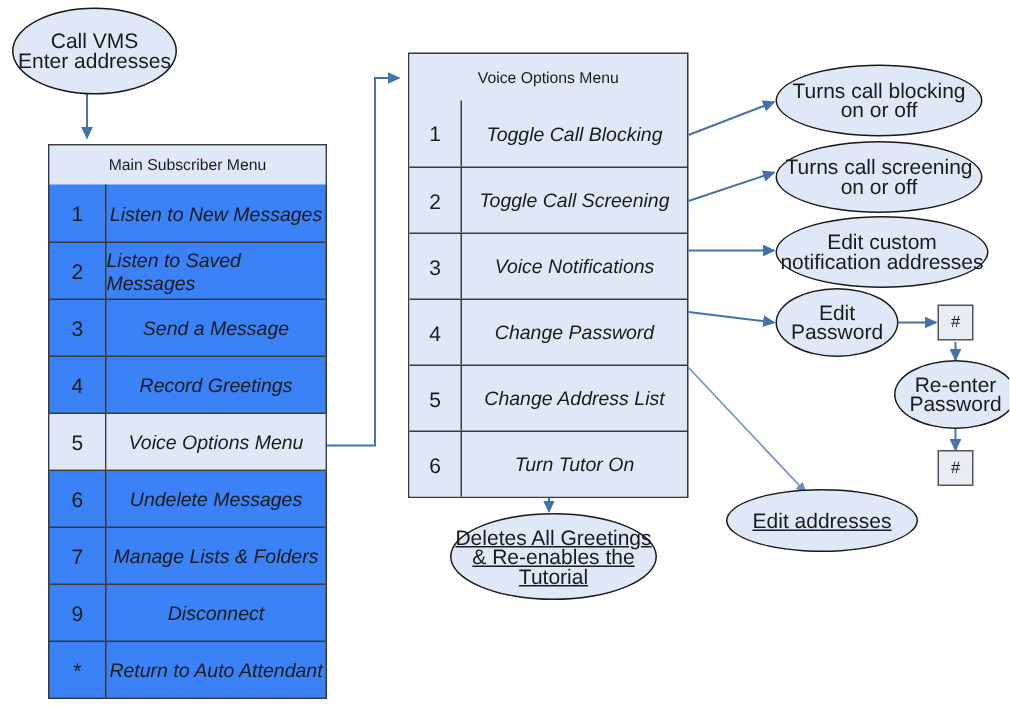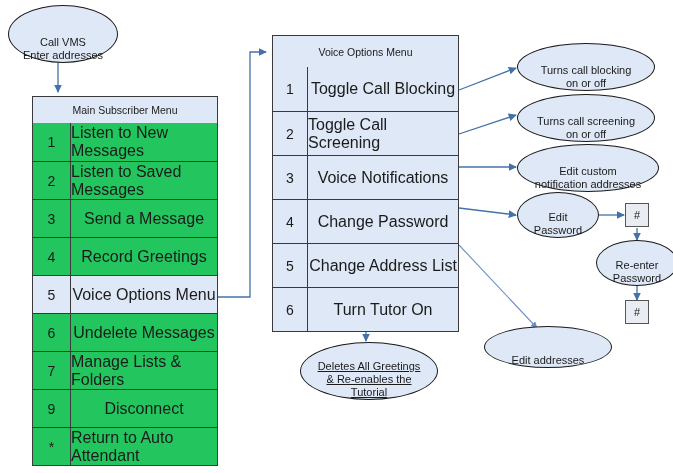--- a/index.html
+++ b/index.html
@@ -20,21 +20,21 @@
     left: 0; top: 0;
     width: 673px; height: 473px;
     pointer-events: none;
   }
 
   
   .menu-table {
     position: absolute;
     border: 1px solid #3a3a3a;
     box-sizing: border-box;
-    background: #22c55e;
+    background: #3b82f6;
   }
   .menu-table .row {
     display: flex;
     border-top: 1px solid #3a3a3a;
     box-sizing: border-box;
   }
   .menu-table .row.first { border-top: none; }
   .menu-table .title {
     background: #dfe8f6;
     text-align: center;
@@ -53,22 +53,23 @@
     font-size: 14px;
     color: #1b1b1b;
     border-right: 1px solid #3a3a3a;
   }
   .menu-table .lbl {
     box-sizing: border-box;
     flex: 1;
     display: flex;
     align-items: center;
     justify-content: center;
-    font-size: 16px;
-    color: #1b1b1b;
+    font-size: 13px;
+    color: #1b1b1b;
+    font-style: italic;
   }
   
   #main-menu { left: 32px; top: 96px; width: 186px; }
   #main-menu .title { height: 26px; }
   #main-menu .row { height: 38px; }
   #main-menu .key { width: 38px; }
   #main-menu .row.hl .key,
   #main-menu .row.hl .lbl { background: #dfe8f6; }
 
   
@@ -78,24 +79,24 @@
   #voice-menu .key { width: 35px; }
 
   
   .ellipse {
     position: absolute;
     box-sizing: border-box;
     border: 1.3px solid #1a1a1a;
     border-radius: 50%;
     background: #dfe8f6;
     display: flex;
-    align-items: flex-end;
+    align-items: center;
     justify-content: center;
     text-align: center;
-    font-size: 11px;
+    font-size: 14px;
     line-height: 13px;
     color: #1b1b1b;
   }
 
   
   .hashbox {
     position: absolute;
     box-sizing: border-box;
     border: 1.3px solid #555555;
     background: #e9edf3;
@@ -261,21 +262,21 @@
     <div>
       <div>Re-enter</div>
       <div>Password</div>
     </div>
   </div>
 
   <div class="hashbox" style="left:625px; top:300px; width:24px; height:24px;">
     <span>#</span>
   </div>
 
-  <div class="ellipse" style="left:484px; top:326px; width:128px; height:42px;">
+  <div class="ellipse" style="left:484px; top:326px; width:128px; height:42px;text-decoration:underline;">
     <div>
       <div>Edit addresses</div>
     </div>
   </div>
 
   <div class="ellipse" style="left:300px; top:342px; width:138px; height:58px;text-decoration:underline;">
     <div>
       <div>Deletes All Greetings</div>
       <div>&amp; Re-enables the</div>
       <div>Tutorial</div>

